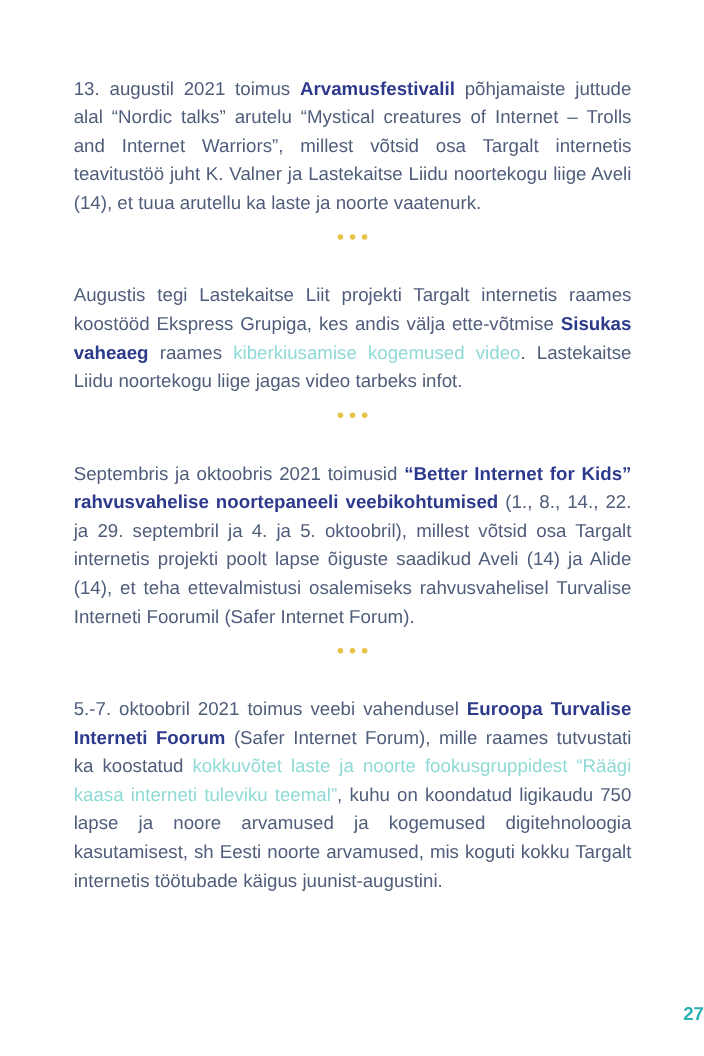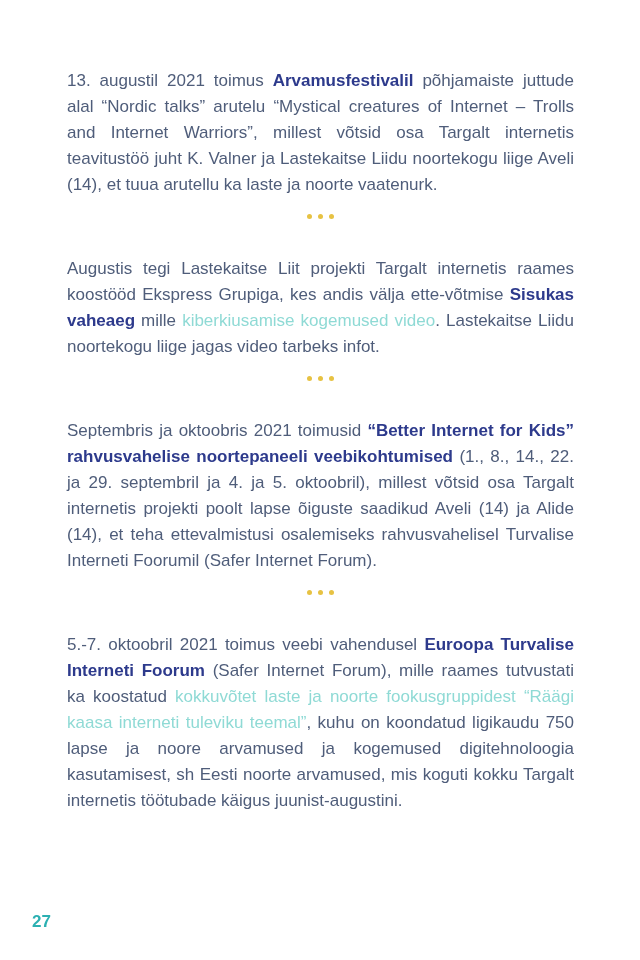--- a/index.html
+++ b/index.html
@@ -47,34 +47,34 @@
     border-radius: 50%;
     background: var(--dot);
     margin: 0 3px;
     vertical-align: middle;
   }
   .page-number {
     position: absolute;
     bottom: 28px;
     left: 0;
     right: 0;
-    text-align: left;
+    text-align: right;
     font-size: 17px;
     font-weight: 700;
     color: var(--page-number);
     padding-left: 32px;
   }
 </style>
 </head>
 <body>
 
 <div class="page">
   <div class="content" id="content">
       <p class="para"><span class="normal">13. augustil 2021 toimus </span><span class="bold">Arvamusfestivalil</span><span class="normal"> põhjamaiste juttude alal “Nordic talks” arutelu “Mystical creatures of Internet – Trolls and Internet Warriors”, millest võtsid osa Targalt internetis teavitustöö juht K. Valner ja Lastekaitse Liidu noortekogu liige Aveli (14), et tuua arutellu ka laste ja noorte vaatenurk.</span></p>
       <div class="separator"><span class="dot"></span><span class="dot"></span><span class="dot"></span></div>
-      <p class="para"><span class="normal">Augustis tegi Lastekaitse Liit projekti Targalt internetis raames koostööd Ekspress Grupiga, kes andis välja ette-võtmise </span><span class="bold">Sisukas vaheaeg</span><span class="normal"> mille </span><span class="link">kiberkiusamise kogemused video</span><span class="normal">. Lastekaitse Liidu noortekogu liige jagas video tarbeks infot.</span></p>
+      <p class="para"><span class="normal">Augustis tegi Lastekaitse Liit projekti Targalt internetis raames koostööd Ekspress Grupiga, kes andis välja ette-võtmise </span><span class="bold">Sisukas vaheaeg</span><span class="normal"> raames </span><span class="link">kiberkiusamise kogemused video</span><span class="normal">. Lastekaitse Liidu noortekogu liige jagas video tarbeks infot.</span></p>
       <div class="separator"><span class="dot"></span><span class="dot"></span><span class="dot"></span></div>
       <p class="para"><span class="normal">Septembris ja oktoobris 2021 toimusid </span><span class="bold">“Better Internet for Kids” rahvusvahelise noortepaneeli veebikohtumised</span><span class="normal"> (1., 8., 14., 22. ja 29. septembril ja 4. ja 5. oktoobril), millest võtsid osa Targalt internetis projekti poolt lapse õiguste saadikud Aveli (14) ja Alide (14), et teha ettevalmistusi osalemiseks rahvusvahelisel Turvalise Interneti Foorumil (Safer Internet Forum).</span></p>
       <div class="separator"><span class="dot"></span><span class="dot"></span><span class="dot"></span></div>
       <p class="para"><span class="normal">5.-7. oktoobril 2021 toimus veebi vahendusel </span><span class="bold">Euroopa Turvalise Interneti Foorum</span><span class="normal"> (Safer Internet Forum), mille raames tutvustati ka koostatud </span><span class="link">kokkuvõtet laste ja noorte fookusgruppidest “Räägi kaasa interneti tuleviku teemal”</span><span class="normal">, kuhu on koondatud ligikaudu 750 lapse ja noore arvamused ja kogemused digitehnoloogia kasutamisest, sh Eesti noorte arvamused, mis koguti kokku Targalt internetis töötubade käigus juunist-augustini.</span></p>
     </div>
   <div class="page-number">27</div>
 </div>
 
 </body></html>

